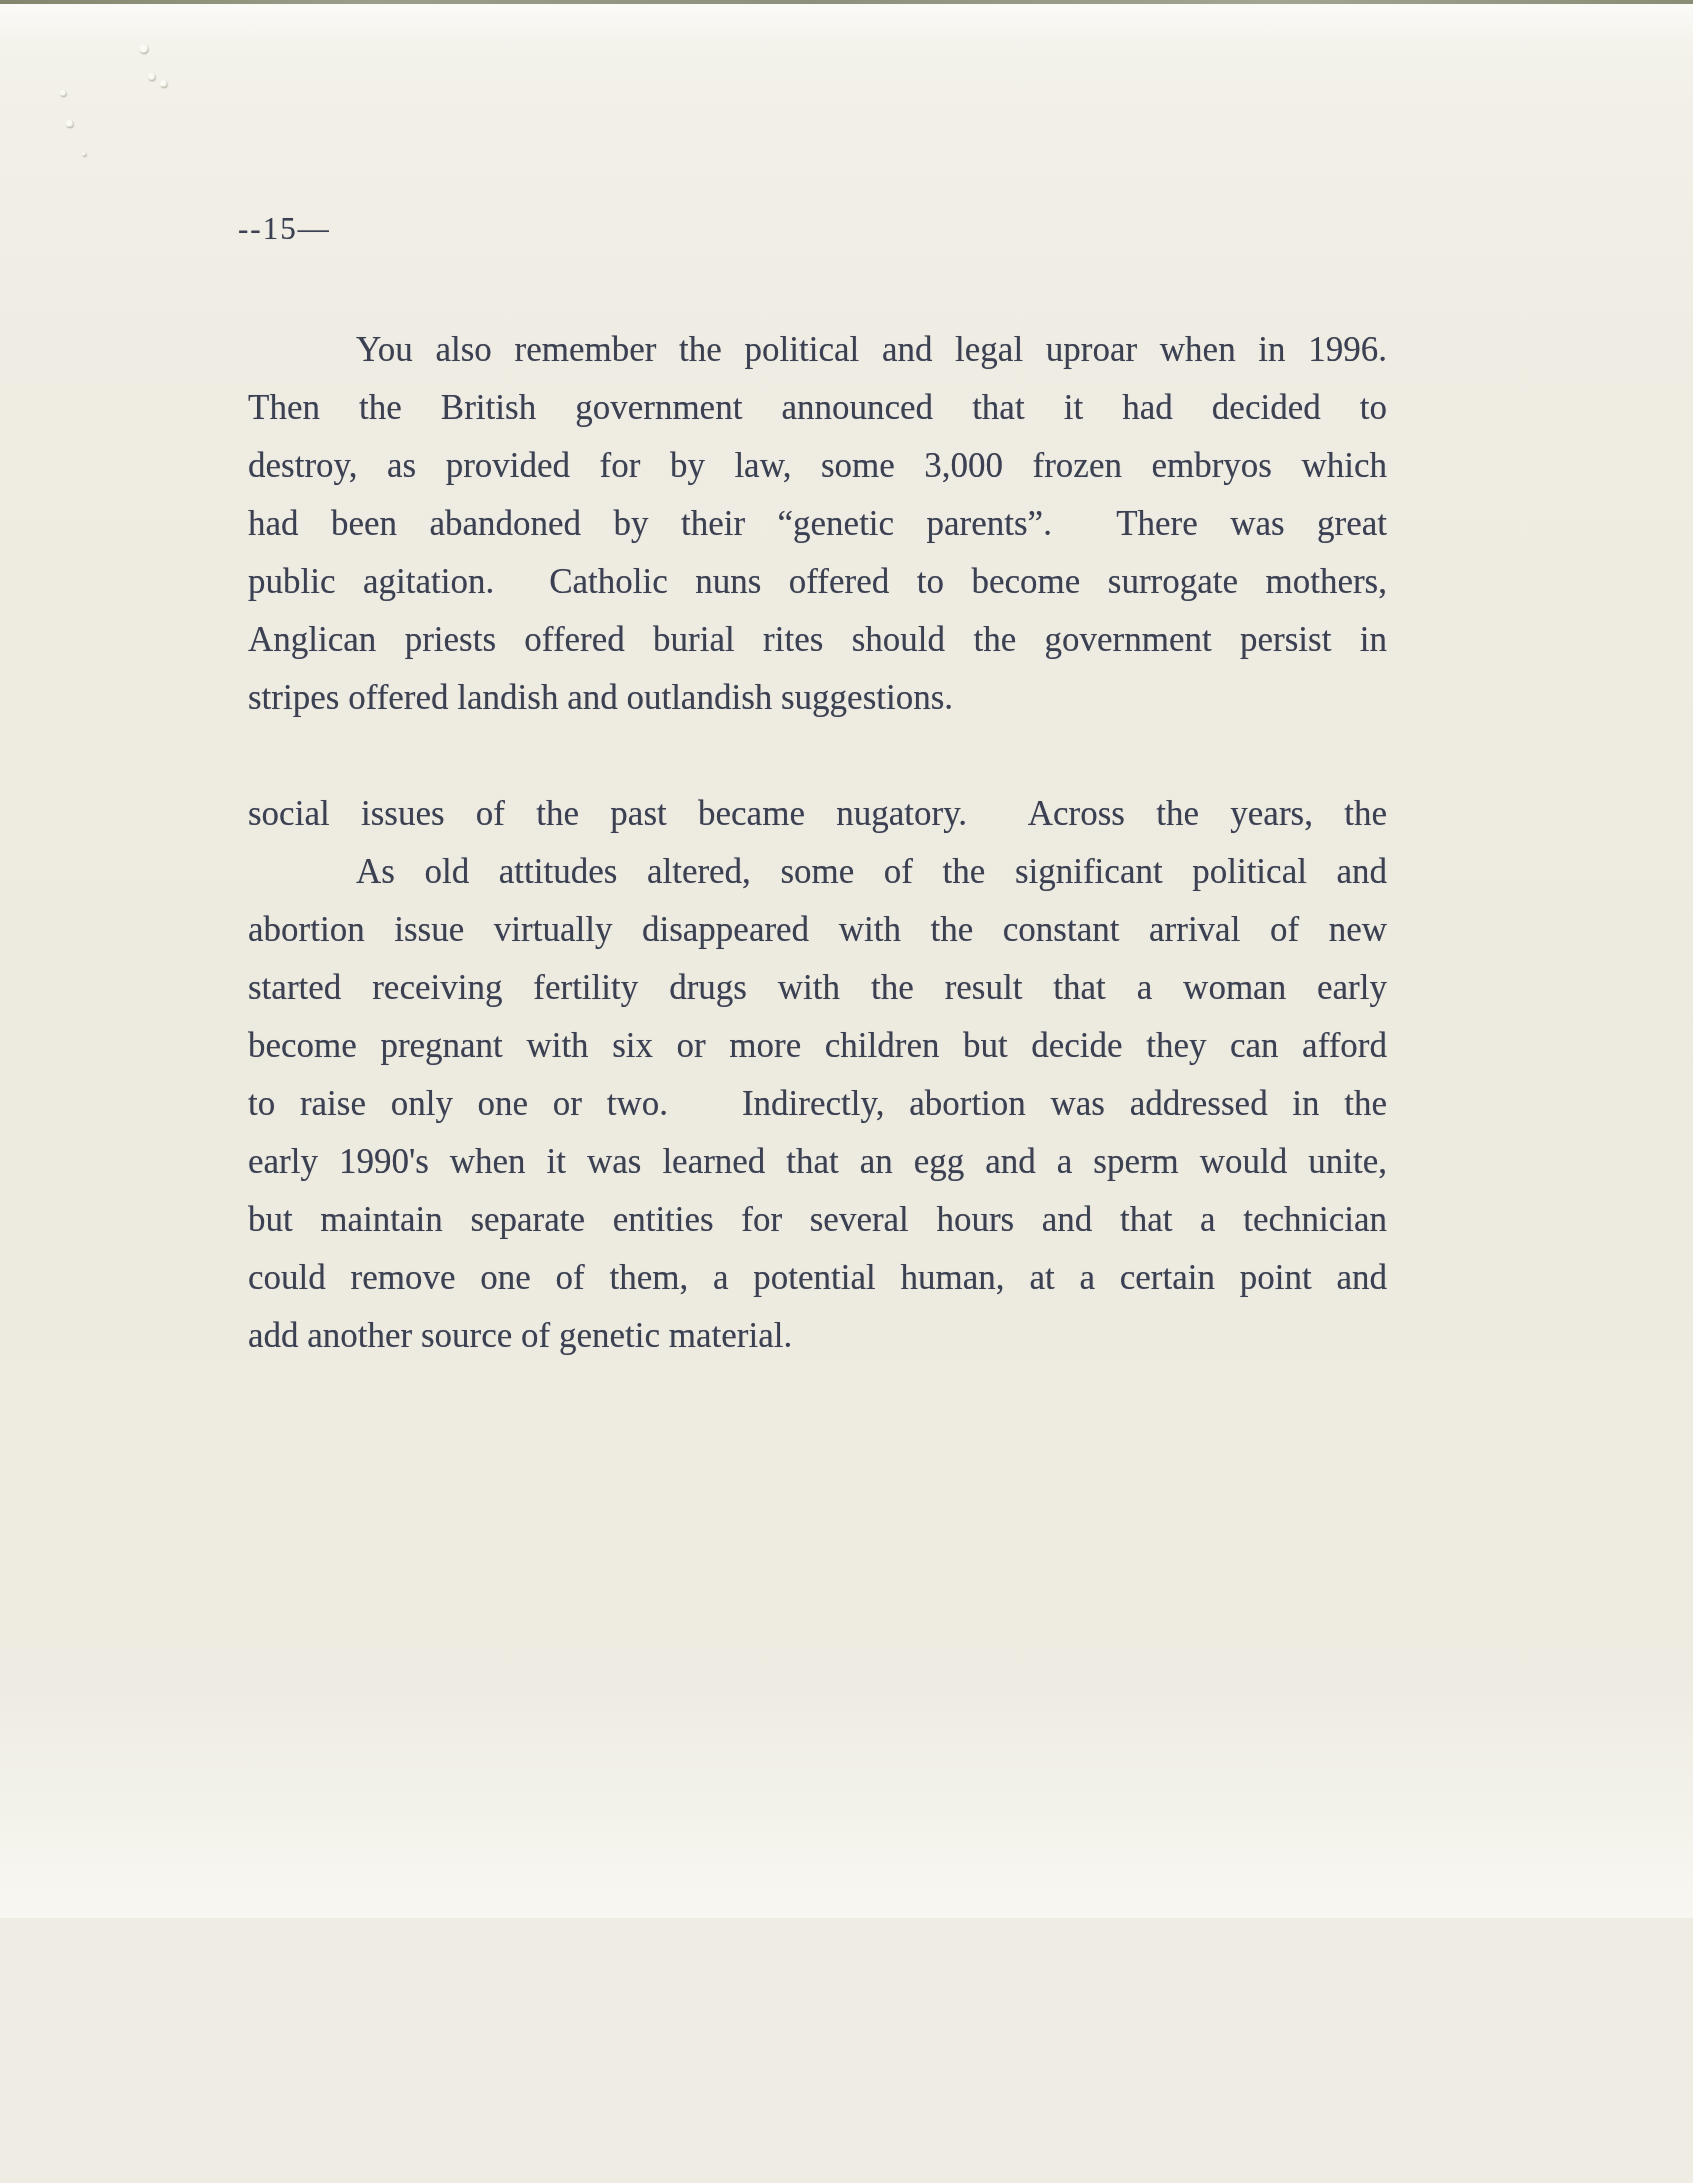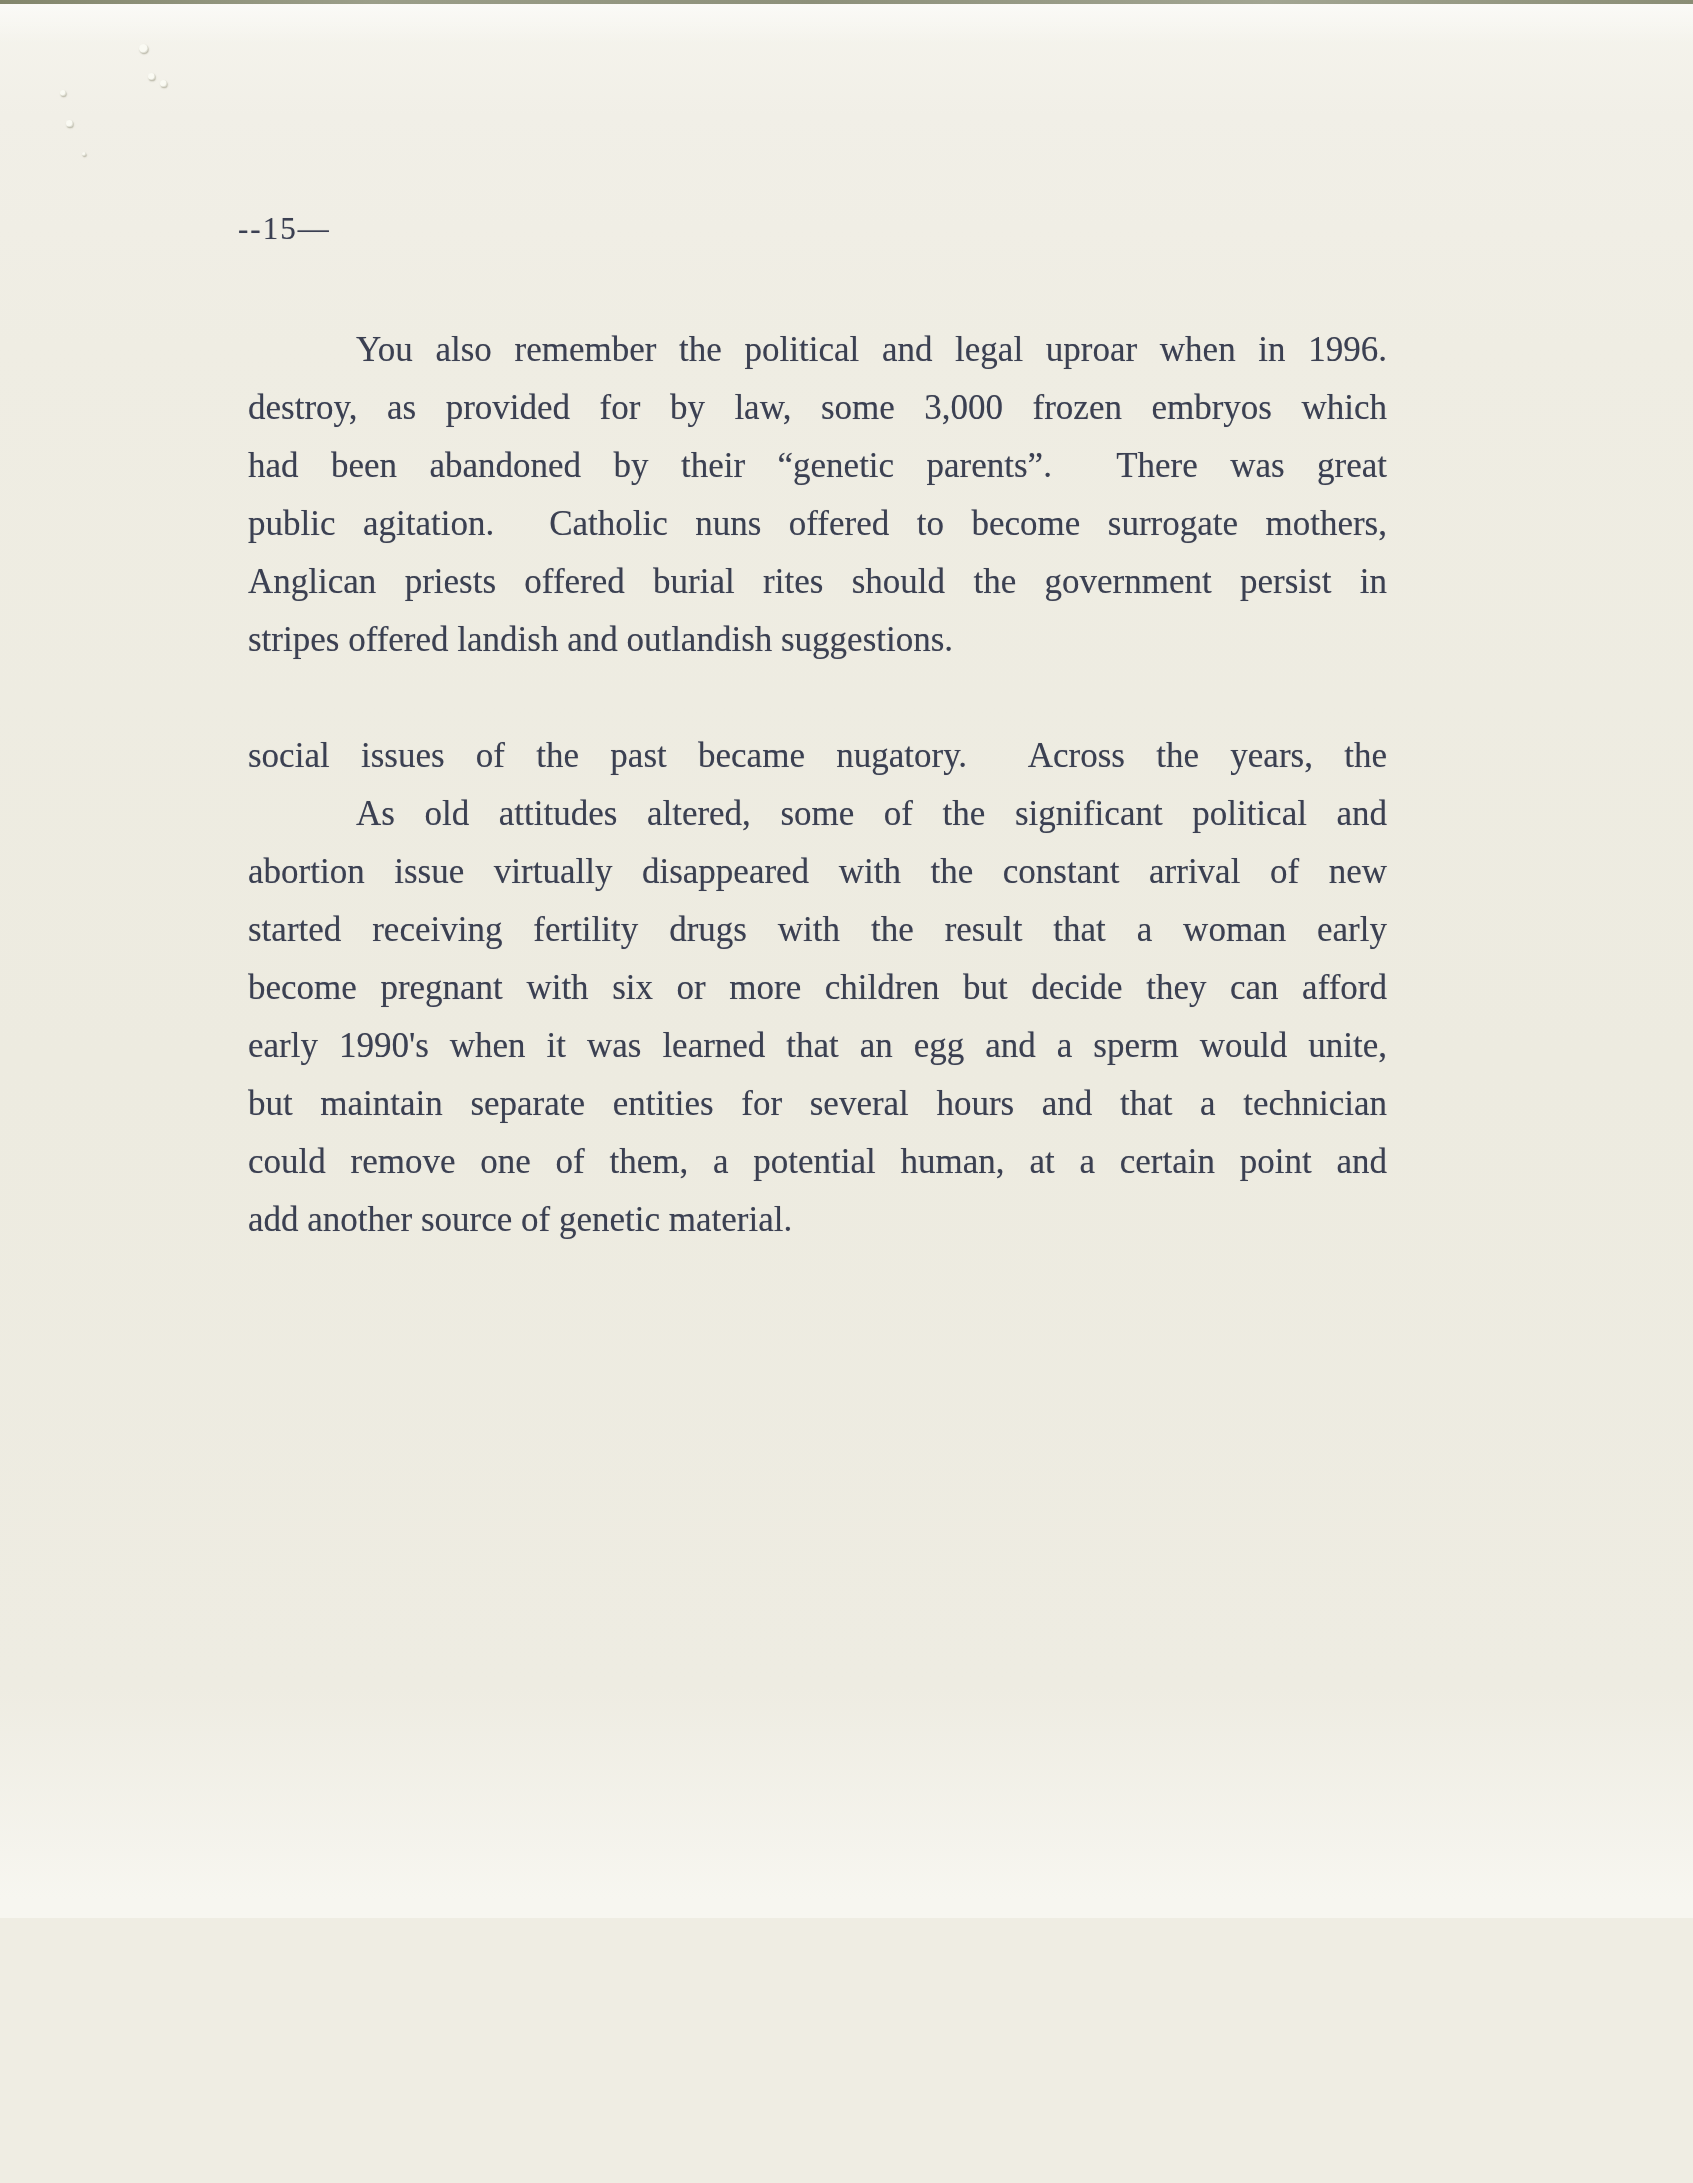--- a/index.html
+++ b/index.html
@@ -91,32 +91,34 @@
   <div class="speck s3"></div>
   <div class="speck s4"></div>
   <div class="speck s5"></div>
   <div class="speck s6"></div>
 
   <div class="page-number">--15—</div>
 
   <div class="content">
       <div class="paragraph">
         <span class="line first">You also remember the political and legal uproar when in 1996.</span>
+        <span class="line">Then the British government announced that it had decided to</span>
         <span class="line">destroy, as provided for by law, some 3,000 frozen embryos which</span>
         <span class="line">had been abandoned by their “genetic parents”.&nbsp; There was great</span>
         <span class="line">public agitation.&nbsp; Catholic nuns offered to become surrogate mothers,</span>
         <span class="line">Anglican priests offered burial rites should the government persist in</span>
         <span class="line last">stripes offered landish and outlandish suggestions.</span>
       </div>
       <div class="paragraph">
         <span class="line">social issues of the past became nugatory.&nbsp; Across the years, the</span>
         <span class="line first">As old attitudes altered, some of the significant political and</span>
         <span class="line">abortion issue virtually disappeared with the constant arrival of new</span>
         <span class="line">started receiving fertility drugs with the result that a woman early</span>
         <span class="line">become pregnant with six or more children but decide they can afford</span>
+        <span class="line">to raise only one or two.&nbsp;&nbsp; Indirectly, abortion was addressed in the</span>
         <span class="line">early 1990's when it was learned that an egg and a sperm would unite,</span>
         <span class="line">but maintain separate entities for several hours and that a technician</span>
         <span class="line">could remove one of them, a potential human, at a certain point and</span>
         <span class="line last">add another source of genetic material.</span>
       </div>
     </div>
 </div>
 
 
 </body></html>

